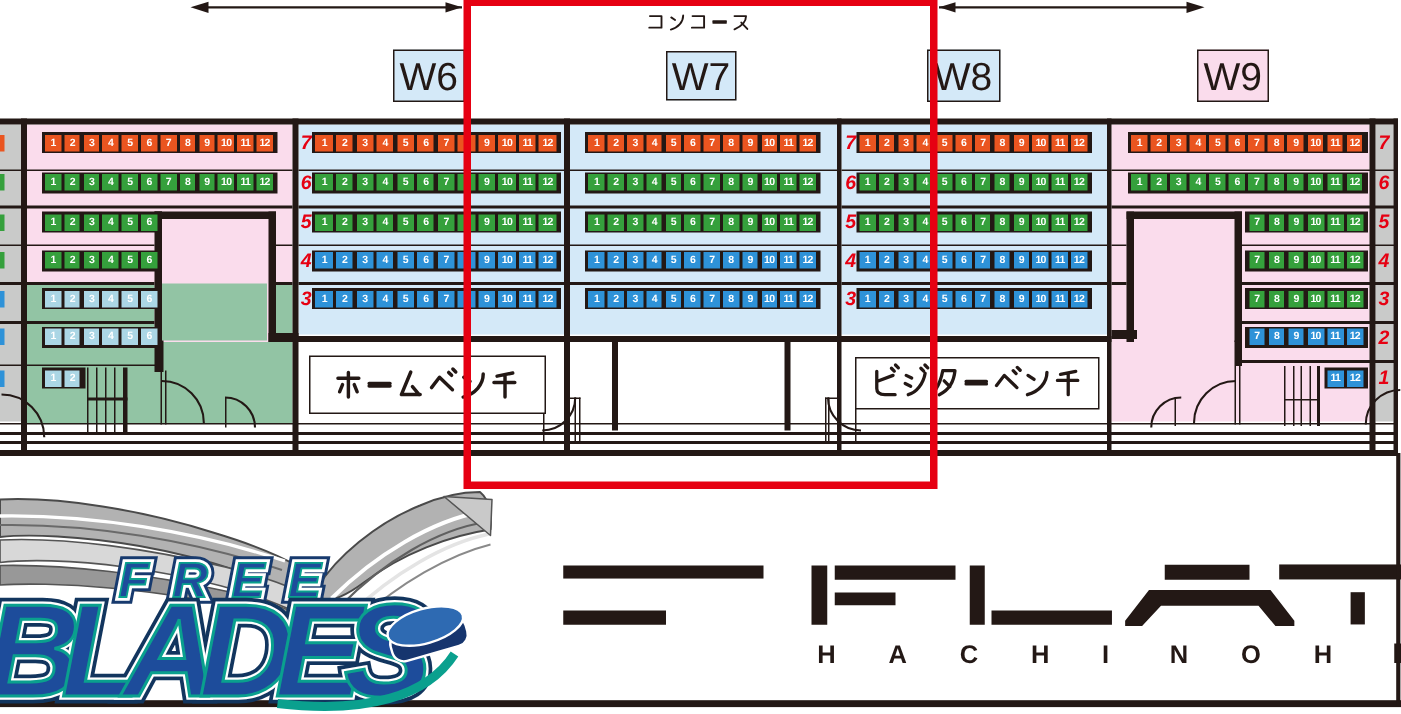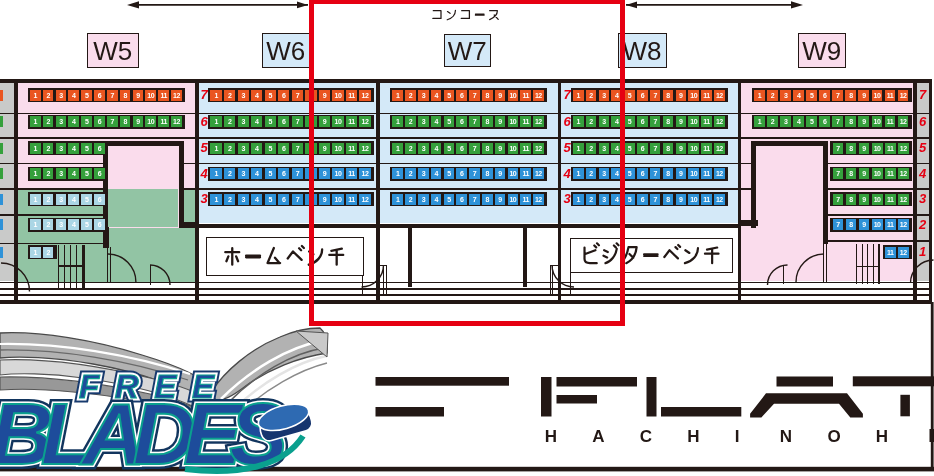--- a/index.html
+++ b/index.html
@@ -2,21 +2,20 @@
 <html><head><meta charset="utf-8"><title>seatmap</title><style>
 html,body{margin:0;padding:0;background:#fff;}
 #stage{position:relative;width:934px;height:476px;overflow:hidden;background:#fff;font-family:"Liberation Sans",sans-serif;}
 .seatrow{position:absolute;display:flex;background:#231815;align-items:center;height:14px;}
 .seat{height:11px;color:#fff;font-size:7px;font-weight:bold;text-align:center;line-height:11.5px;flex:none;letter-spacing:-0.5px;}
 .rowlab{position:absolute;color:#e60012;font-style:italic;font-weight:bold;font-size:13px;line-height:14px;}
 .seclab{position:absolute;border:1.8px solid #231815;color:#231815;font-size:26px;text-align:center;}
 </style></head><body>
 <div id="stage">
 
-<div class="seclab" style="left:87px;top:32.5px;width:49.5px;height:33.5px;background:#fadcec;line-height:34px;">W5</div>
 
 <div class="seclab" style="left:261.5px;top:32.5px;width:46.5px;height:33.5px;background:#d4e9f8;line-height:34px;">W6</div>
 
 <div class="seclab" style="left:444px;top:33.5px;width:44.5px;height:31.5px;background:#d4e9f8;line-height:32px;">W7</div>
 
 <div class="seclab" style="left:617.5px;top:32.5px;width:47px;height:33.5px;background:#d4e9f8;line-height:34px;">W8</div>
 
 <div class="seclab" style="left:798px;top:32.5px;width:45.5px;height:33.5px;background:#fadcec;line-height:34px;">W9</div>
 
 <div style="position:absolute;left:0px;top:82.6px;width:14px;height:198.9px;background:#c9cac9;"></div>

